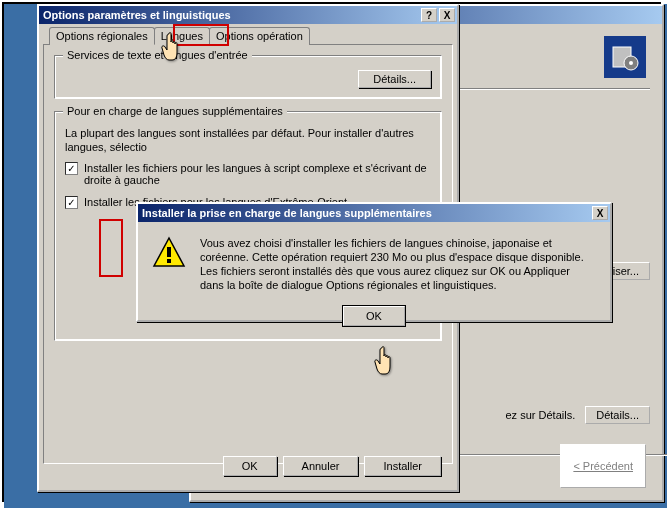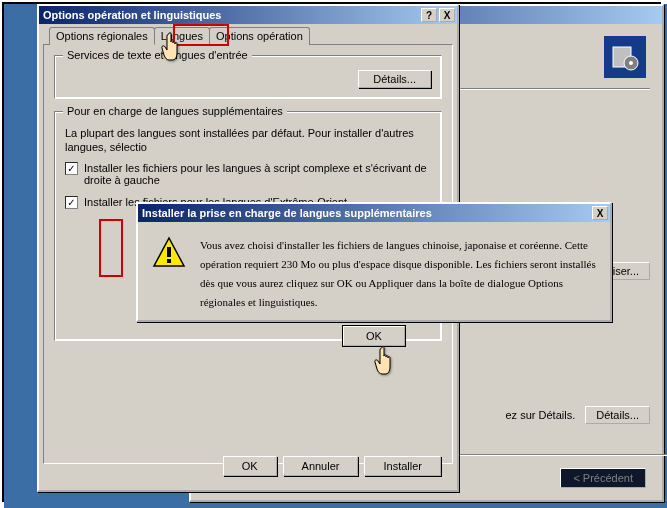--- a/index.html
+++ b/index.html
@@ -14,21 +14,21 @@
   .tb-btn { width: 16px; height: 14px; background: #d4d0c8; border: 1px outset #fff; display:flex; align-items:center; justify-content:center; font-family: Arial; font-weight:bold; color:#000; font-size:10px; cursor:pointer; }
   
   .bg-win { top: 0; left: 185px; width: 475px; height: 498px; }
   .bg-content { padding: 8px 12px; color:#000; }
   .bg-icon { position:absolute; top:30px; right:16px; width:42px; height:42px; background:#153a8a; display:flex; align-items:center; justify-content:center; }
   .bg-icon svg { width:32px; height:32px; }
   .bg-text { margin-top: 18px; line-height:14px; }
   .bg-sep { border-top: 1px solid #808080; border-bottom:1px solid #fff; margin: 8px 0; width: 100%; }
   .bg-btn { border:1px outset #fff; background:#d4d0c8; padding: 2px 10px; cursor:pointer; }
   .bg-wizard-footer { position:absolute; bottom:12px; right:16px; display:flex; gap:6px; }
-  .bg-wizard-btn { border:1px outset #fff; background:#0f172a; padding:3px 12px; color:#808080; cursor:pointer; }
+  .bg-wizard-btn { border:1px outset #fff; background:#ffffff; padding:15px 12px; color:#808080; cursor:pointer;text-decoration:underline; }
   
   .main-win { top: 0; left: 33px; width: 422px; height: 488px; }
   .client { position:absolute; top:20px; left:4px; right:4px; bottom:4px; }
   .tabs { display:flex; position:relative; z-index:2; padding-left:6px; }
   .tab { background:#d4d0c8; border:1px solid #808080; border-bottom:none; border-top-left-radius:3px; border-top-right-radius:3px; padding:2px 6px; margin-right:-1px; cursor:pointer; position:relative; top:1px; }
   .tab.active { border-bottom:1px solid #d4d0c8; z-index:3; }
   .tab-highlight { position:absolute; left:130px; top:-2px; width:56px; height:22px; border:2px solid #d00000; z-index:5; pointer-events:none; }
   .panel { border:1px solid #fff; border-left:1px solid #808080; border-top:1px solid #808080; background:#d4d0c8; height:420px; position:relative; padding:10px; }
   
   .groupbox { border:1px solid #808080; border-radius:0; position:relative; padding:14px 10px 10px 10px; margin-bottom:12px; box-shadow: inset -1px -1px 0 #fff, inset 1px 1px 0 #fff; border-right-color:#fff; border-bottom-color:#fff; }
@@ -41,21 +41,21 @@
   .check-box { width:13px; height:13px; background:#fff; border:1px inset #808080; display:flex; align-items:center; justify-content:center; cursor:pointer; flex-shrink:0; }
   .check-mark { font-size:10px; color:#000; }
   .check-highlight { position:absolute; left:60px; top:213px; width:24px; height:58px; border:2px solid #d00000; z-index:6; pointer-events:none; }
   
   .main-footer { position:absolute; bottom:10px; right:12px; display:flex; gap:6px; }
   .main-footer .std-btn { padding:3px 18px; }
   
   .msg-win { top: 198px; left: 132px; width: 476px; height: 120px; z-index:10; }
   .msg-body { display:flex; padding:14px 14px 8px 14px; gap:14px; align-items:flex-start; }
   .warn-icon { width:34px; height:34px; flex-shrink:0; }
-  .msg-text { line-height:19px;font-family:Liberation Serif, serif; }
+  .msg-text { line-height:14px; }
   .msg-btn-row { text-align:center; padding:6px 0 10px 0; position:relative; }
   .ok-btn { border:1px outset #fff; background:#d4d0c8; padding:3px 22px; cursor:pointer; box-shadow: 0 0 0 1px #000; }
   
   .cursor-hand { position:absolute; z-index:50; pointer-events:none; }
   .cursor-hand svg { width:28px; height:34px; filter: drop-shadow(1px 1px 1px rgba(0,0,0,0.4)); }
 </style>
 </head>
 <body>
 
 <div class="outer-frame"></div>
@@ -91,21 +91,21 @@
       </div>
     </div>
     <div class="bg-sep" style="position:absolute; bottom:44px; left:12px; right:12px; margin:0;"></div>
     <div class="bg-wizard-footer">
       <button class="bg-wizard-btn">&lt; Précédent</button>
     </div>
   </div>
 
   <div class="win main-win">
     <div class="titlebar">
-      <span class="titlebar-text">Options opération et linguistiques</span>
+      <span class="titlebar-text">Options paramètres et linguistiques</span>
       <div class="tb-buttons">
         <div class="tb-btn">?</div>
         <div class="tb-btn">X</div>
       </div>
     </div>
     <div class="client">
       <div class="tab-highlight"></div>
       <div class="tabs">
         <div class="tab">Options régionales</div>
         <div class="tab active">Langues</div>

